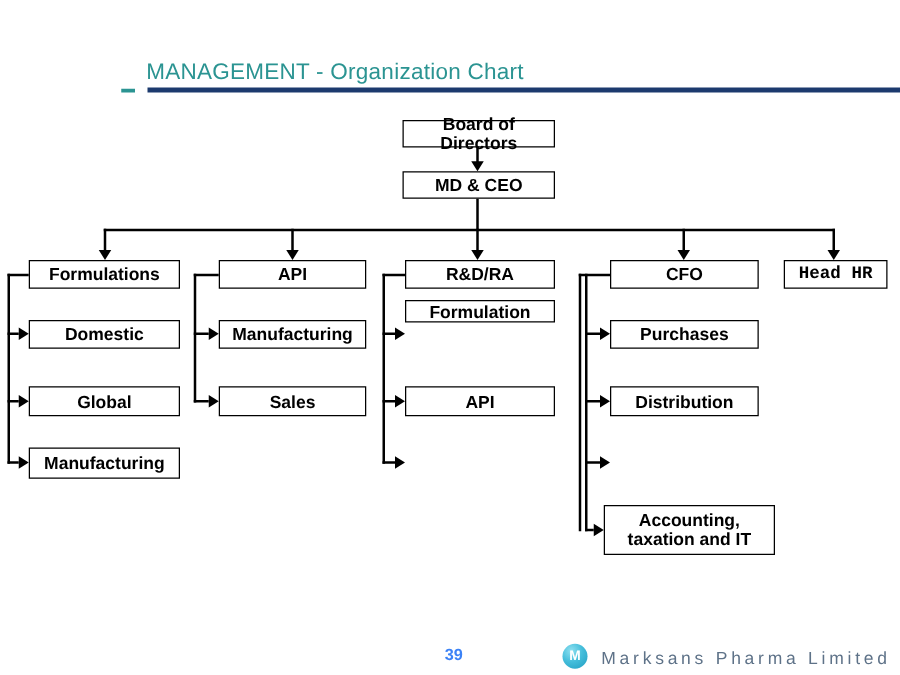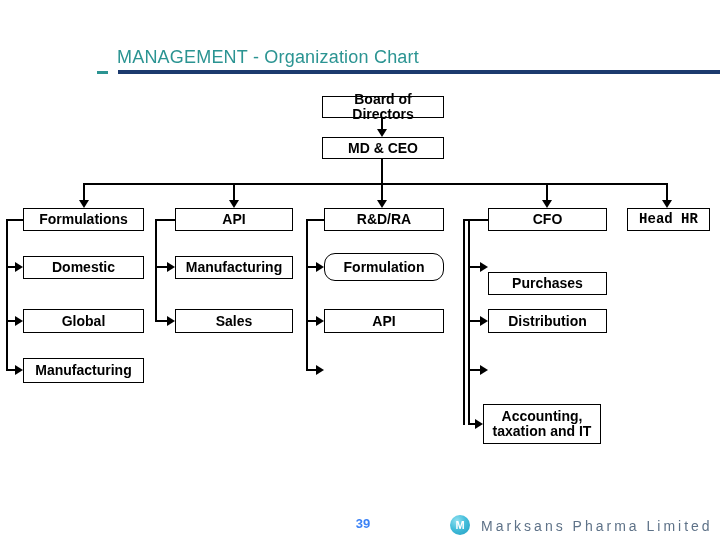--- a/index.html
+++ b/index.html
@@ -55,26 +55,26 @@
   <div class="node" style="left:488px;top:208px;width:119px;height:23px;">CFO</div>
   <div class="node" style="left:627px;top:208px;width:83px;height:23px;font-family:Liberation Mono, monospace;">Head HR</div>
 
   <div class="node" style="left:23px;top:256px;width:121px;height:23px;">Domestic</div>
   <div class="node" style="left:23px;top:309px;width:121px;height:24px;">Global</div>
   <div class="node" style="left:23px;top:358px;width:121px;height:25px;">Manufacturing</div>
 
   <div class="node" style="left:175px;top:256px;width:118px;height:23px;">Manufacturing</div>
   <div class="node" style="left:175px;top:309px;width:118px;height:24px;">Sales</div>
 
-  <div class="node" style="left:324px;top:253px;width:120px;height:28px;border-radius:11px;">Formulation</div>
+  <div class="node" style="left:324px;top:240px;width:120px;height:18px;">Formulation</div>
   <div class="node" style="left:324px;top:309px;width:120px;height:24px;">API</div>
 
-  <div class="node" style="left:488px;top:256px;width:119px;height:23px;margin-top:16px;">Purchases</div>
+  <div class="node" style="left:488px;top:256px;width:119px;height:23px;">Purchases</div>
   <div class="node" style="left:488px;top:309px;width:119px;height:24px;">Distribution</div>
-  <div class="node" style="left:483px;top:404px;width:118px;height:40px;">Accounting, taxation and IT</div>
+  <div class="node" style="left:483px;top:404px;width:137px;height:40px;">Accounting, taxation and IT</div>
 
   <div class="ln" style="left:381px;top:117px;width:2px;height:13px;"></div>
   <div class="arrow-down" style="left:377px;top:129px;"></div>
   <div class="ln" style="left:381px;top:159px;width:2px;height:25px;"></div>
   <div class="ln" style="left:83px;top:183px;width:585px;height:2px;"></div>
 
   <div class="ln" style="left:83px;top:183px;width:2px;height:18px;"></div>
   <div class="arrow-down" style="left:79px;top:200px;"></div>
   <div class="ln" style="left:233px;top:183px;width:2px;height:18px;"></div>
   <div class="arrow-down" style="left:229px;top:200px;"></div>

